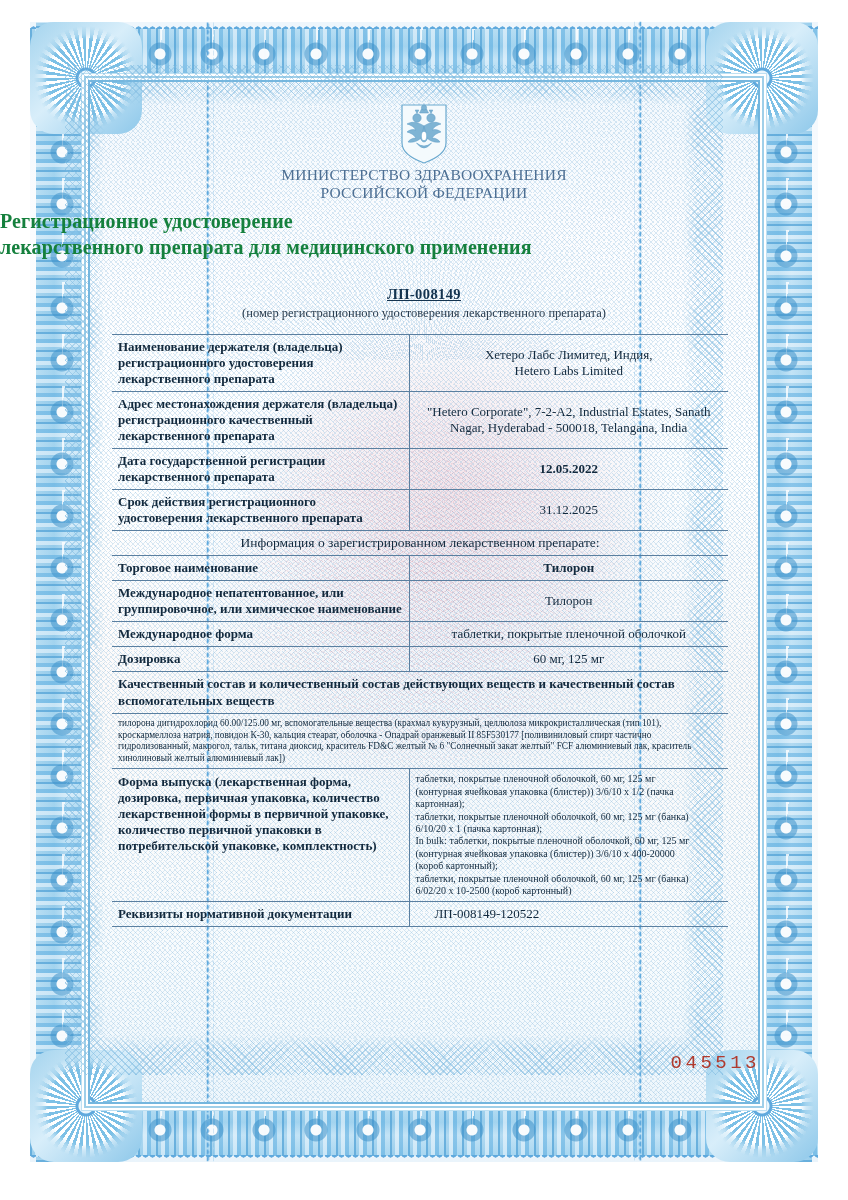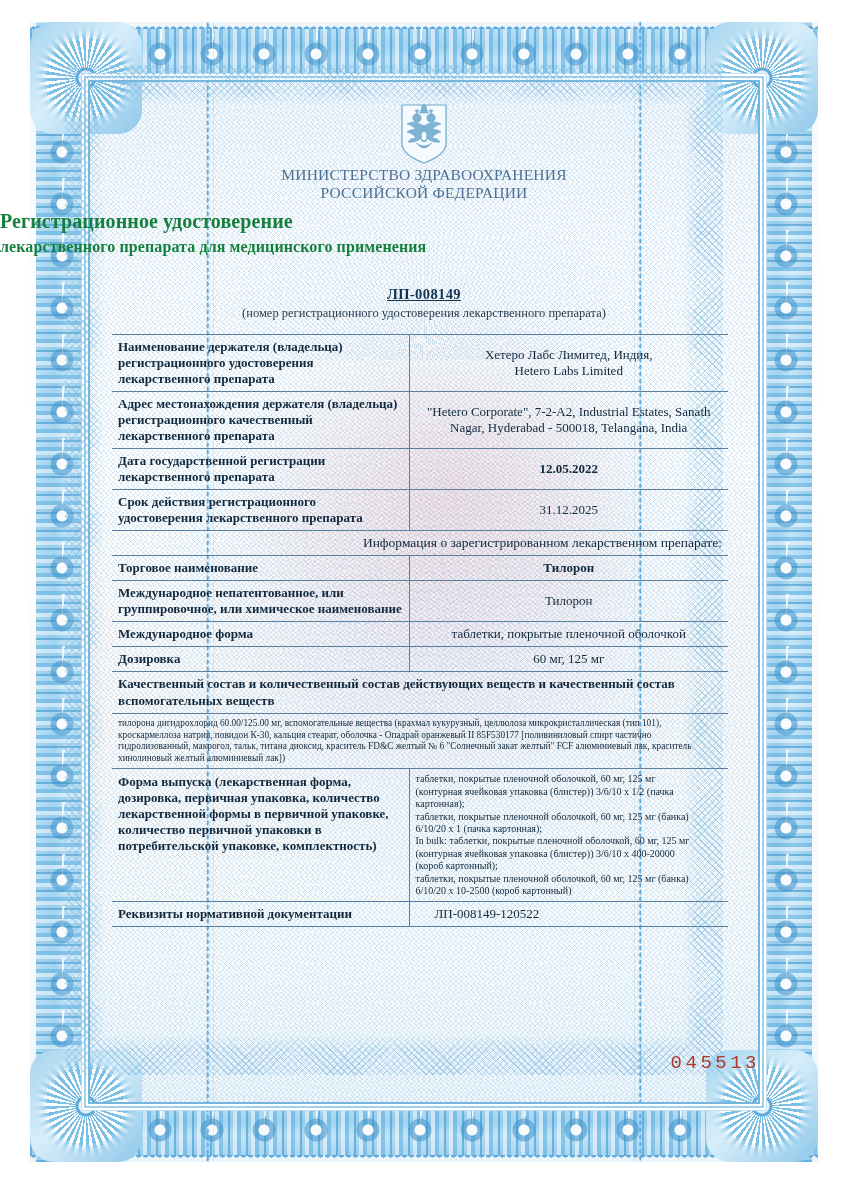--- a/index.html
+++ b/index.html
@@ -169,21 +169,21 @@
     position:absolute;left:0;top:166px;width:848px;text-align:center;
     font-size:15.5px;line-height:18px;color:#4d6f93;letter-spacing:.2px;
     font-family:"Liberation Serif","DejaVu Serif",serif;
   }
 
   .doc-title{
     position:absolute;left:0;top:208px;width:848px;
     font-size:20px;line-height:26px;font-weight:bold;color:#15803d;
     letter-spacing:.1px;
   }
-  .doc-title .l2{font-size:16px;}
+  .doc-title .l2{font-size:20px;}
 
   .reg-number{
     position:absolute;left:0;top:286px;width:848px;text-align:center;
     font-size:14.5px;font-weight:bold;color:#14334f;
     text-decoration:underline;letter-spacing:.4px;
   }
   .reg-caption{
     position:absolute;left:0;top:306px;width:848px;text-align:center;
     font-size:12.5px;color:#2a3c4e;
   }
@@ -206,21 +206,21 @@
     border-right:1px solid #5a7fa0;
   }
   td.val{
     font-size:13px;line-height:16px;text-align:center;
   }
   td.val.b{font-weight:bold;}
   td.full{
     font-weight:bold;font-size:13px;line-height:16.5px;text-align:left;
   }
   td.center-note{
-    text-align:right;font-size:13.5px;font-weight:normal;
+    text-align:center;font-size:13.5px;font-weight:normal;
   }
   td.fine{
     font-size:9.3px;line-height:11.6px;text-align:left;font-weight:normal;
     padding:4px 6px 5px 6px;color:#1c3448;
   }
   td.pack{
     font-size:10px;line-height:12.4px;text-align:left;vertical-align:top;
     padding:4px 6px;
   }
   td.pack .pl{margin:0;}
@@ -362,21 +362,21 @@
           <td class="pack">
             <p class="pl">таблетки, покрытые пленочной оболочкой, 60 мг, 125 мг</p>
             <p class="pl">(контурная ячейковая упаковка (блистер)) 3/6/10 х 1/2 (пачка</p>
             <p class="pl">картонная);</p>
             <p class="pl">таблетки, покрытые пленочной оболочкой, 60 мг, 125 мг (банка)</p>
             <p class="pl">6/10/20 х 1 (пачка картонная);</p>
             <p class="pl">In bulk: таблетки, покрытые пленочной оболочкой, 60 мг, 125 мг</p>
             <p class="pl">(контурная ячейковая упаковка (блистер)) 3/6/10 х 400-20000</p>
             <p class="pl">(короб картонный);</p>
             <p class="pl">таблетки, покрытые пленочной оболочкой, 60 мг, 125 мг (банка)</p>
-            <p class="pl">6/10/20 х 10-2500 (короб картонный)</p>
+            <p class="pl">6/02/20 х 10-2500 (короб картонный)</p>
           </td>
         </tr>
 
         <tr>
           <td class="lbl">Реквизиты нормативной документации</td>
           <td class="val" style="text-align:left;padding-left:25px">ЛП-008149-120522</td>
         </tr>
       </tbody>
     </table>
 

